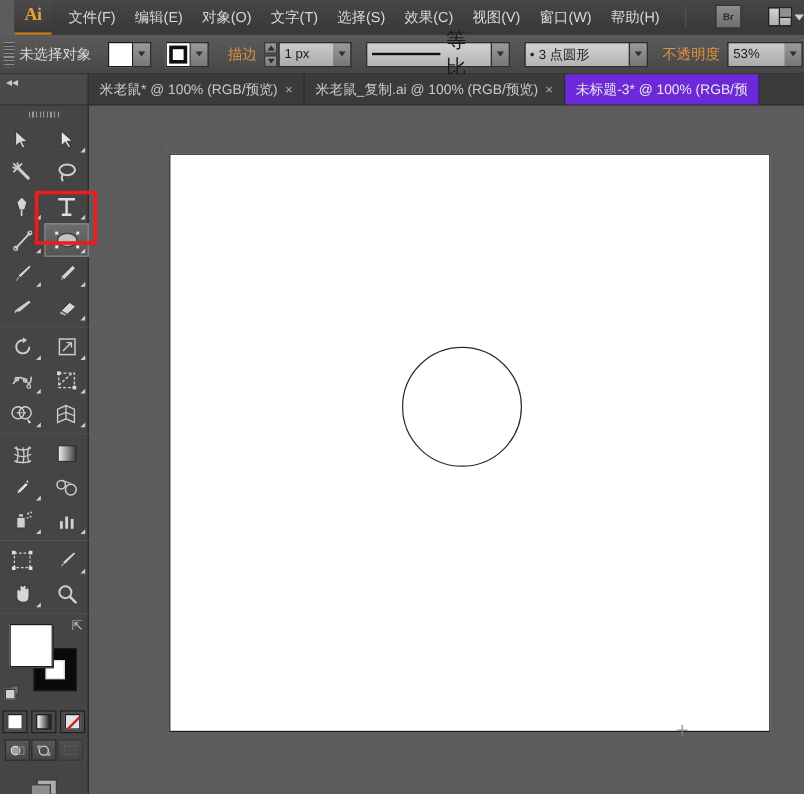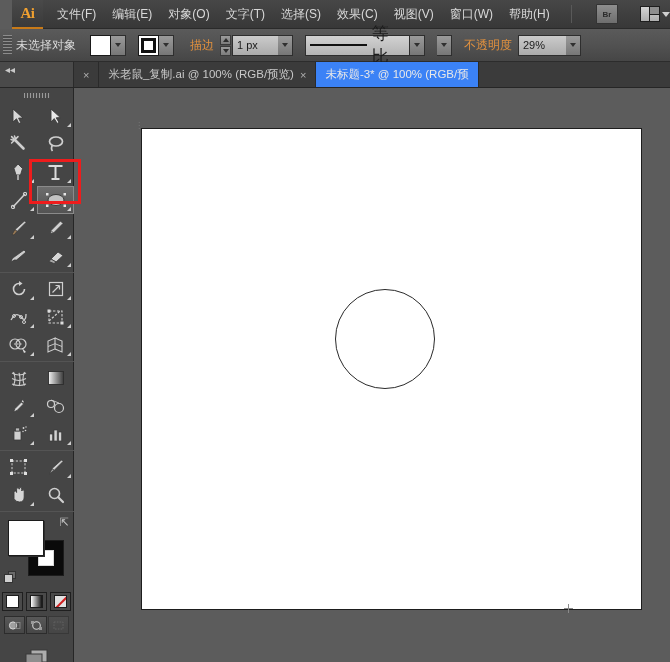--- a/index.html
+++ b/index.html
@@ -154,21 +154,21 @@
     border-right: 1px solid #2a2a2a;
     display: flex; align-items: flex-start; padding-left: 5px; padding-top: 2px;
   }
   .dbl-arrow { font-size: 10px; color: #c8c8c8; line-height: 11px; }
   .tab {
     display: flex; align-items: center; gap: 6px;
     padding: 0 9px; font-size: 11.5px; color: #c9c9c9;
     background: #3b3b3b; border-right: 1px solid #2a2a2a;
     white-space: nowrap; cursor: default;
   }
-  .tab.active { background: #3b82f6; color: #e8e8e8; }
+  .tab.active { background: #6d28d9; color: #e8e8e8; }
   .tab-close { font-size: 11px; color: #b0b0b0; }
 
   
   .toolpanel {
     position: absolute; left: 0; top: 88px; width: 74px; height: 574px;
     background: #454545; border-right: 1px solid #262626;
   }
   .tool-grip {
     height: 14px; display: flex; align-items: center; justify-content: center;
   }
@@ -361,40 +361,45 @@
       <div class="stroke-preview">
         <div class="stroke-line"></div>
         <span>等比</span>
       </div>
       <div class="drop-sm">
           <div class="tri"></div>
         </div>
     </div>
 
     <div class="combo" style="margin-left:12px;">
+      <div class="profile-box">
+        <div class="dot-sm"></div>
+        <span>3 点圆形</span>
+      </div>
       <div class="drop-sm">
           <div class="tri"></div>
         </div>
     </div>
 
     <div class="ctrl-label orange" style="margin-left:12px;margin-right:6px;">不透明度</div>
 
     <div class="combo">
-      <div class="field light" style="width:48px;">29%</div>
+      <div class="field light" style="width:48px;">53%</div>
       <div class="drop-sm">
           <div class="tri"></div>
         </div>
     </div>
   </div>
 
   <div class="tabbar">
     <div class="tab-collapse">
       <div class="dbl-arrow">◂◂</div>
     </div>
     <div class="tab">
+      <span>米老鼠* @ 100% (RGB/预览)</span>
       <span class="tab-close">×</span>
     </div>
     <div class="tab">
       <span>米老鼠_复制.ai @ 100% (RGB/预览)</span>
       <span class="tab-close">×</span>
     </div>
     <div class="tab active">
       <span>未标题-3* @ 100% (RGB/预</span>
     </div>
   </div>

